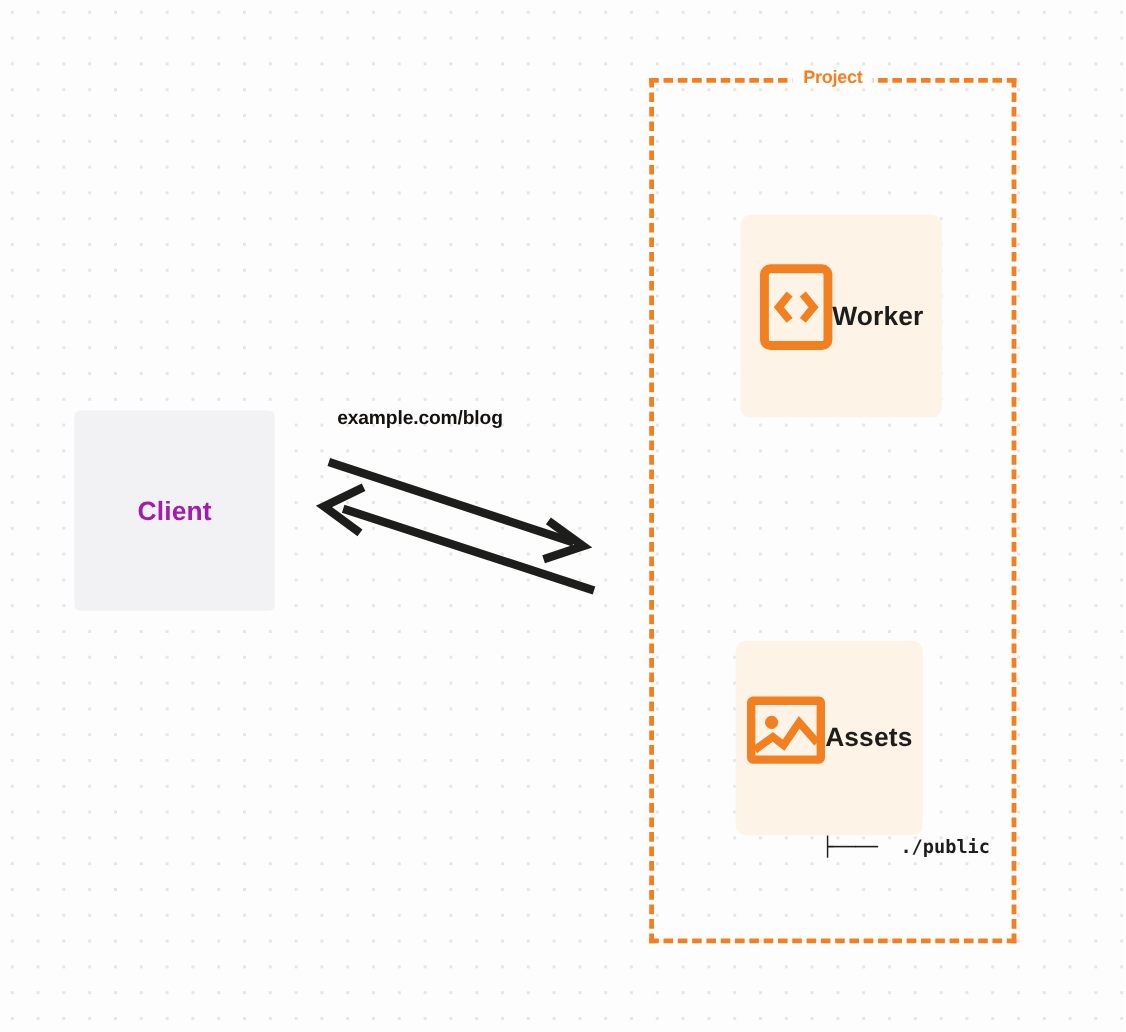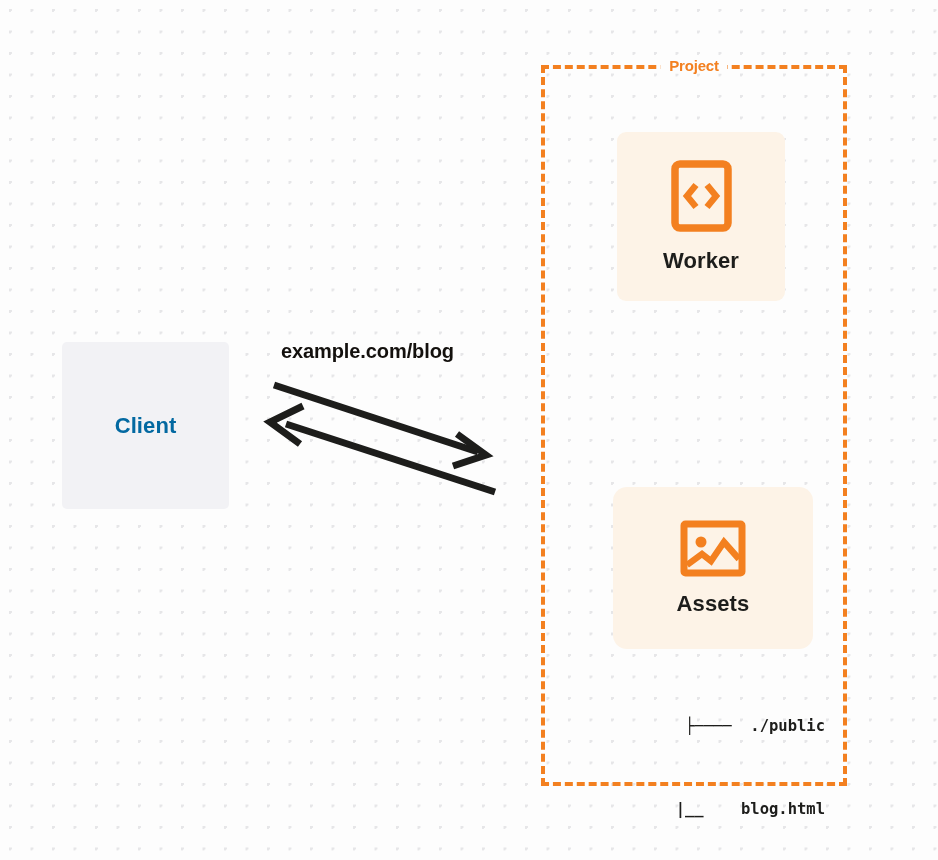--- a/index.html
+++ b/index.html
@@ -29,30 +29,30 @@
     height: 167px;
     background: #f2f2f5;
     border-radius: 5px;
     display: flex;
     align-items: center;
     justify-content: center;
   }
   #client-node .node-label {
     font-size: 22px;
     font-weight: 700;
-    color: #0369a1;
+    color: #a21caf;
     letter-spacing: .1px;
   }
 
   
   #request-label {
     position: absolute;
     left: 281px;
     top: 340px;
-    font-size: 20px;
+    font-size: 16px;
     font-weight: 700;
     color: #13100d;
     letter-spacing: -.1px;
     white-space: nowrap;
   }
 
   
   #arrows-layer {
     position: absolute;
     left: 0;
@@ -85,36 +85,35 @@
     letter-spacing: -.2px;
     white-space: nowrap;
   }
 
   
   .service-card {
     position: absolute;
     background: #fdf3e7;
     border-radius: 9px;
     display: flex;
-    flex-direction: column;
     align-items: center;
     justify-content: center;
+    margin-top: 47px;
   }
   #worker-card {
     left: 72px;
     top: 63px;
     width: 168px;
     height: 169px;
   }
   #assets-card {
     left: 68px;
     top: 418px;
-    width: 200px;
+    width: 156px;
     height: 162px;
-    border-radius: 14px;
   }
   .service-card .card-icon {
     display: block;
     line-height: 0;
   }
   #worker-card .card-icon { margin-bottom: 16px; }
   #assets-card .card-icon { margin-bottom: 14px; }
   .service-card .card-label {
     font-size: 22px;
     font-weight: 700;
@@ -129,21 +128,21 @@
     top: 585px;
     width: 250px;
     font-family: "DejaVu Sans Mono", "Liberation Mono", monospace;
     font-size: 15.5px;
     font-weight: 700;
     line-height: 21px;
     color: #1d1d1b;
     text-align: right;
     white-space: pre;
   }
-  #file-tree .tree-row { display: block; margin-top: 20px; }
+  #file-tree .tree-row { display: block; }
 </style>
 </head>
 <body>
 
 <div id="stage">
 
   <div id="client-node">
     <span class="node-label">Client</span>
   </div>
 
@@ -183,18 +182,17 @@
           <rect x="4" y="4" width="58" height="49" rx="1.5" ry="1.5" fill="none" stroke="#f38020" stroke-width="7"></rect>
           <circle cx="21" cy="22" r="5.5" fill="#f38020"></circle>
           <polyline points="7,45 22,34 31,41 44,22 59,39" fill="none" stroke="#f38020" stroke-width="6.5" stroke-linejoin="miter" stroke-linecap="butt"></polyline>
         </svg>
       </span>
       <span class="card-label">Assets</span>
     </div>
 
     <div id="file-tree">
       <span class="tree-row">├────  ./public</span>
-      <span class="tree-row">   |__    blog.html</span>
       
     </div>
 
   </div>
 </div>
 
 </body></html>

